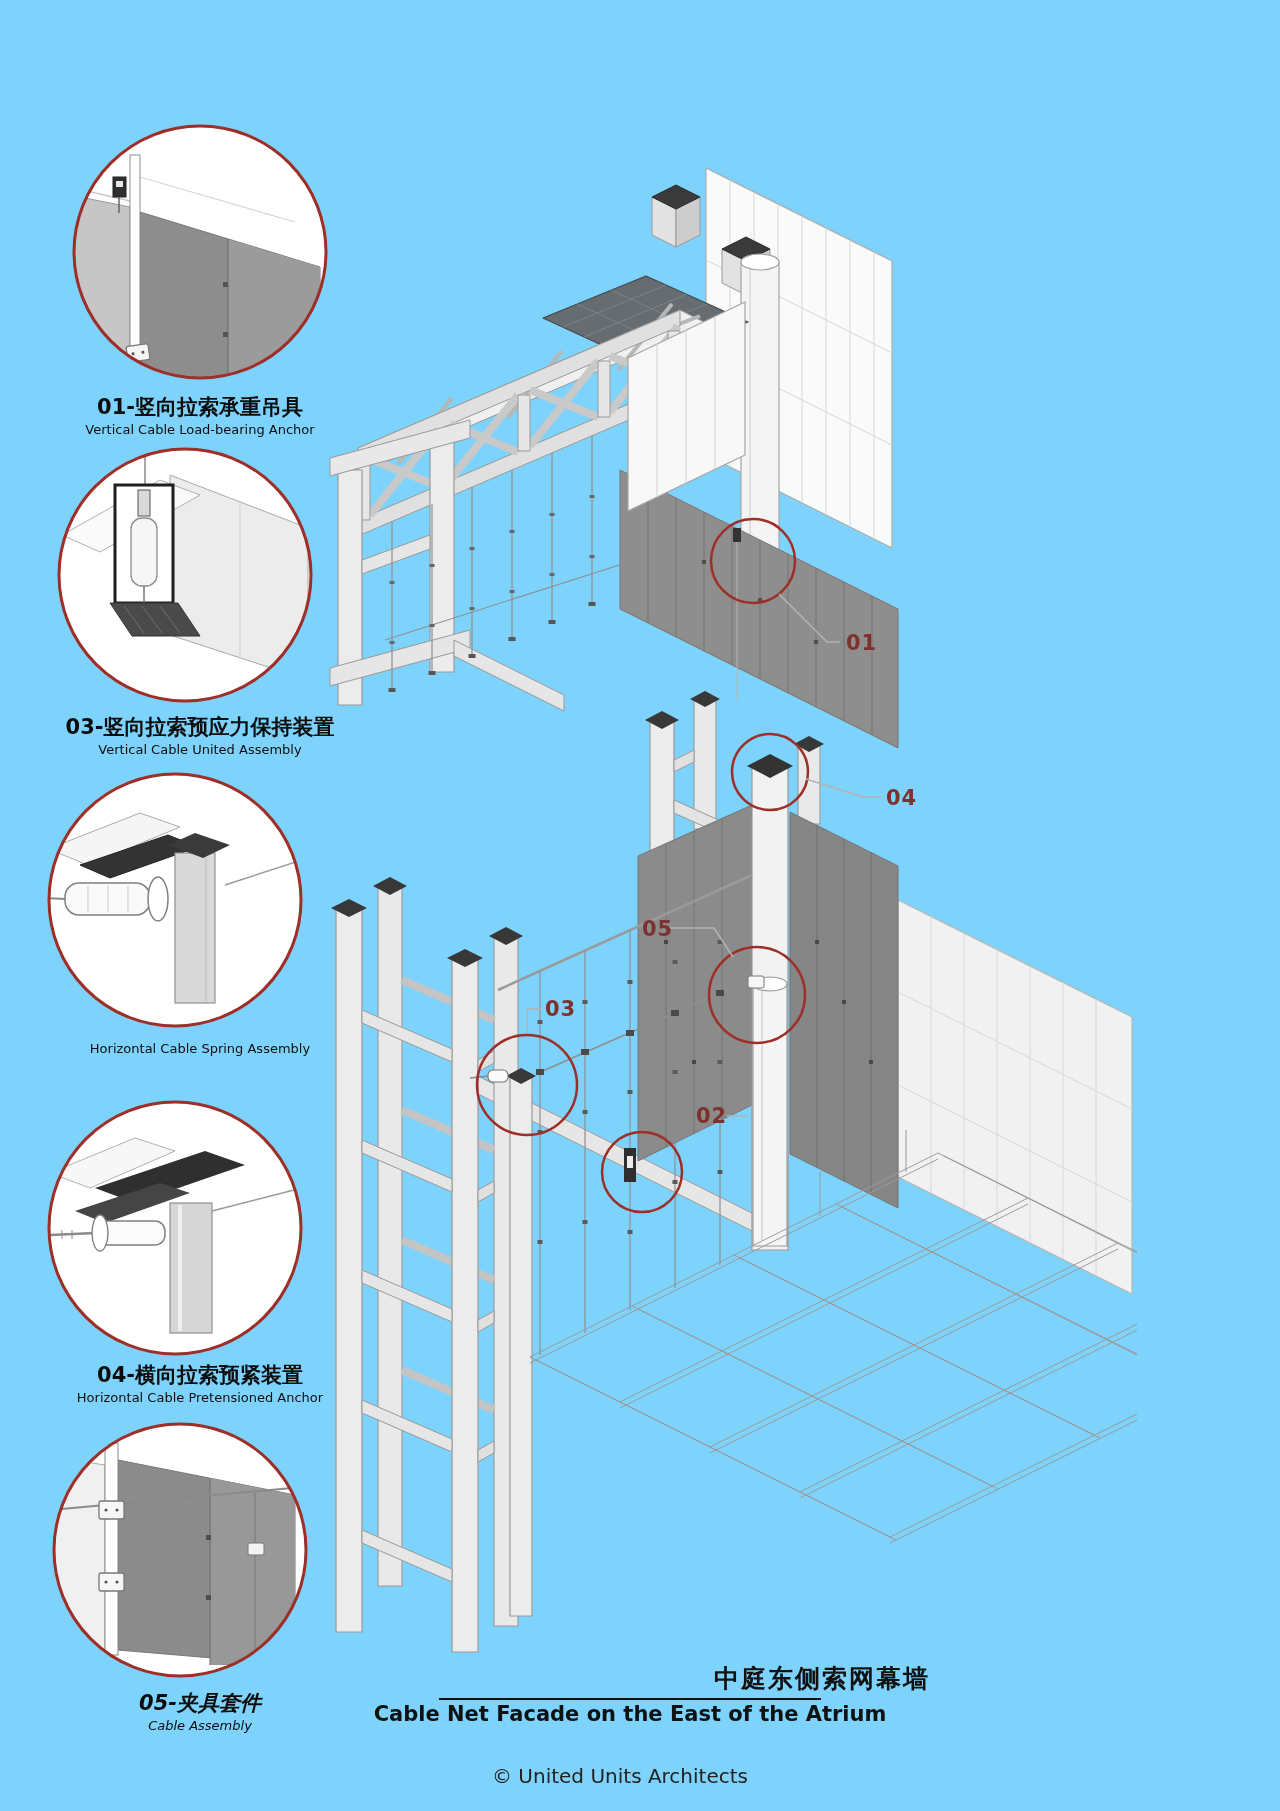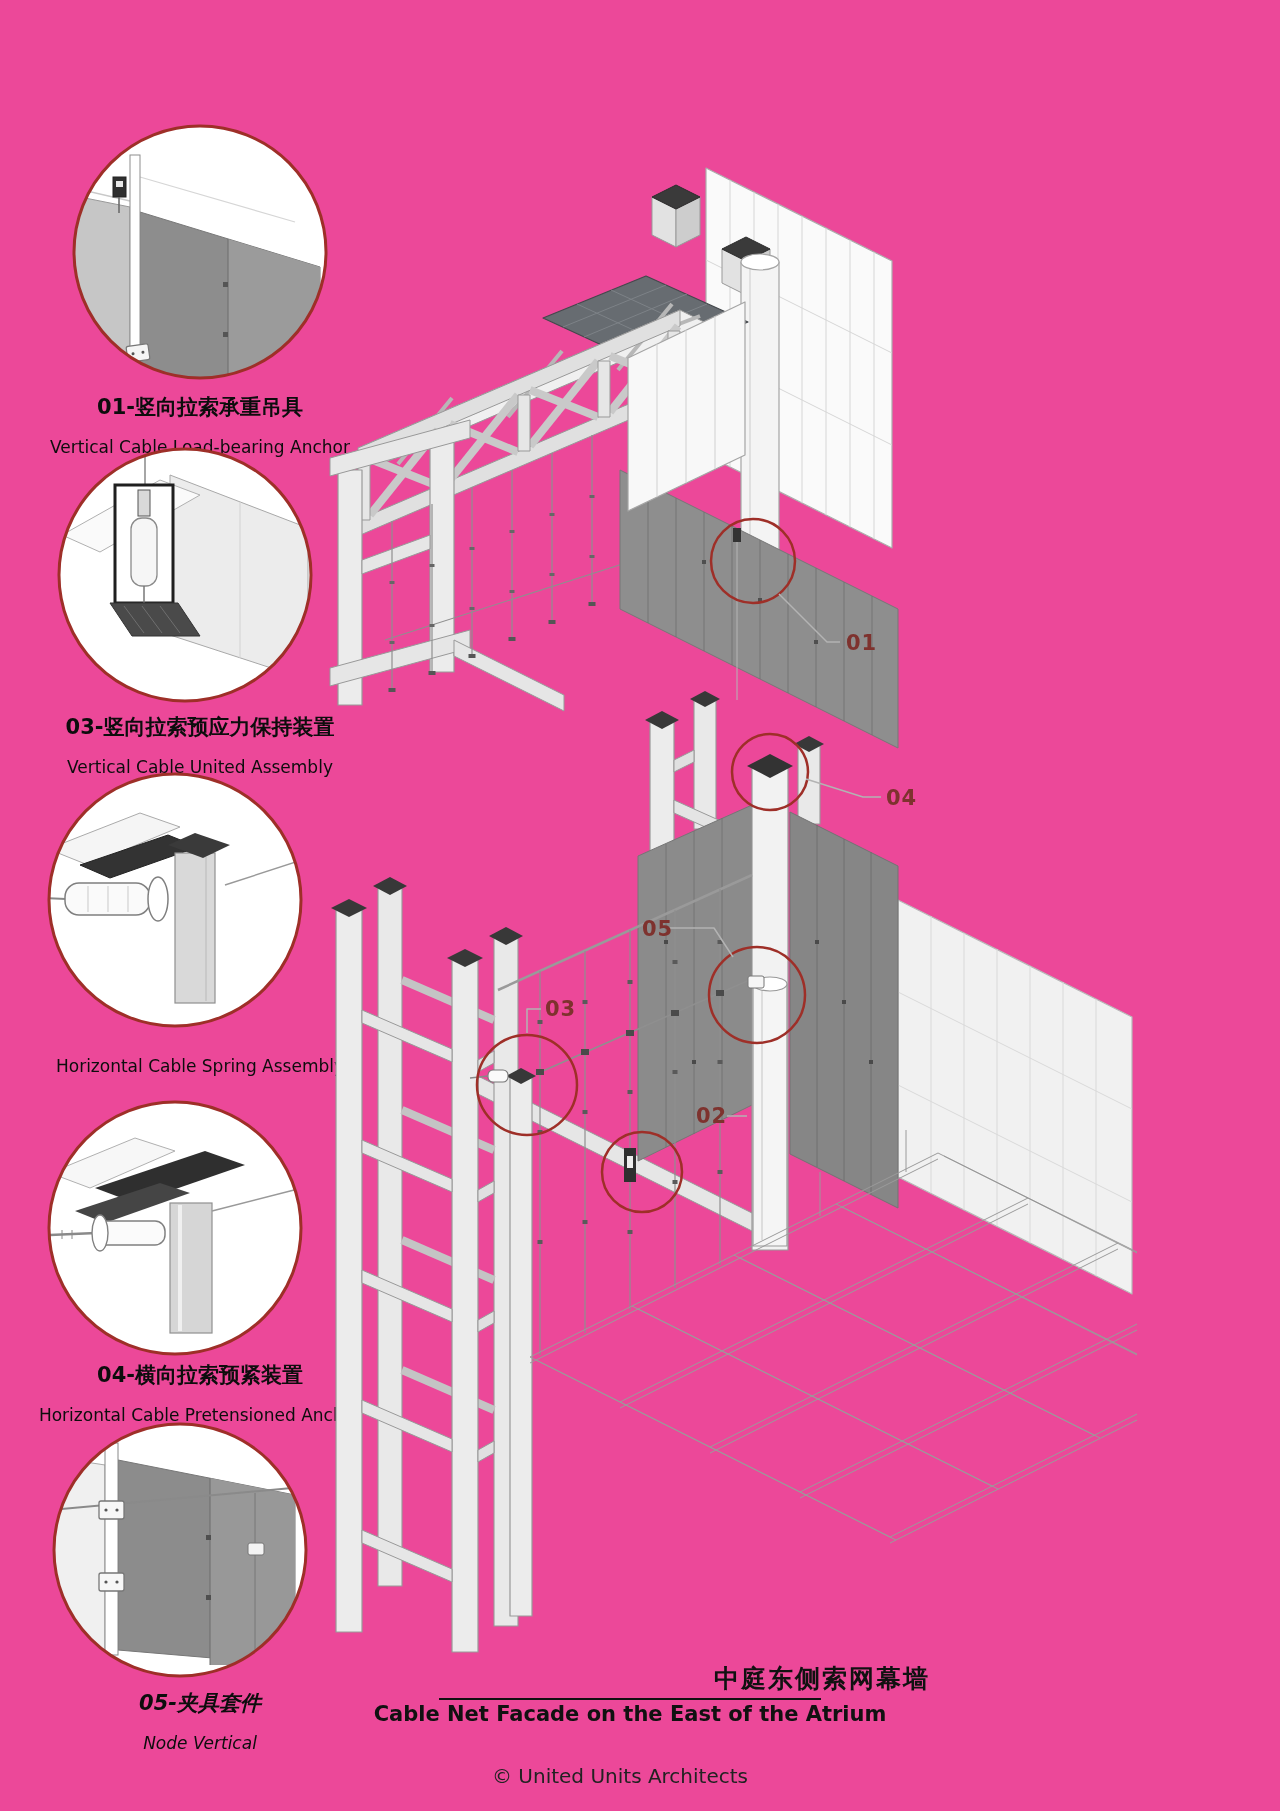--- a/index.html
+++ b/index.html
@@ -1,21 +1,21 @@
 <!DOCTYPE html>
 <html><head>
 <meta charset="utf-8">
 <style>
   html,body{margin:0;padding:0;background:#ffffff;}
-  .page{position:relative;width:1280px;height:1811px;background:#ec4899;overflow:hidden;
+  .page{position:relative;width:1280px;height:1811px;background:#7dd3fc;overflow:hidden;
         font-family:"DejaVu Sans","Liberation Sans",sans-serif;color:#111;}
   .callout-figure{position:absolute;}
   .caption{position:absolute;left:20px;width:360px;text-align:center;line-height:1.3;}
   .caption .cn{font-size:21px;font-weight:bold;color:#0d0d0d;}
-  .caption .en{font-size:17px;color:#0d0d0d;margin-top:15px;}
+  .caption .en{font-size:13px;color:#0d0d0d;margin-top:1px;}
   .diagram{position:absolute;left:0;top:0;}
   .title-block{position:absolute;left:330px;top:1662px;width:600px;text-align:center;}
   .title-cn{font-size:25px;font-weight:bold;letter-spacing:2px;text-align:right;}
   .title-rule{width:382px;border-top:2px solid #111;margin:3px auto 2px;}
   .title-en{font-size:21px;font-weight:bold;}
   .copyright{position:absolute;left:320px;top:1764px;width:600px;text-align:center;
              font-size:20px;color:#222;}
   svg text.cnum{font-family:"DejaVu Sans","Liberation Sans",sans-serif;font-size:21px;
                 font-weight:bold;letter-spacing:1px;}
 </style>
@@ -171,21 +171,21 @@
           <circle cx="72" cy="95" r="1.6" fill="#555"></circle>
         <rect x="54" y="158" width="25" height="18" rx="2" fill="#f7f7f7" stroke="#777" stroke-width="1.3"></rect>
         <circle cx="61" cy="167" r="1.6" fill="#555"></circle>
           <circle cx="72" cy="167" r="1.6" fill="#555"></circle>
       </g>
       <circle cx="135" cy="135" r="126" fill="none" stroke="#9e2f28" stroke-width="3"></circle>
     </svg>
   </div>
   <div class="caption" style="top:1690px;font-style:italic;">
     <div class="cn">05-夹具套件</div>
-    <div class="en">Node Vertical</div>
+    <div class="en">Cable Assembly</div>
   </div>
 
   <svg class="diagram" width="1280" height="1811" viewBox="0 0 1280 1811">
 
     <g stroke-linejoin="round">
 
       <g>
         <polygon points="706,168 892,261 892,548 706,455" fill="#fafafa" stroke="#adadad" stroke-width="1.2"></polygon>
         <line x1="730" y1="180" x2="730" y2="467" stroke="#d6d6d6" stroke-width="1"></line>
         <line x1="754" y1="192" x2="754" y2="479" stroke="#d6d6d6" stroke-width="1"></line>

